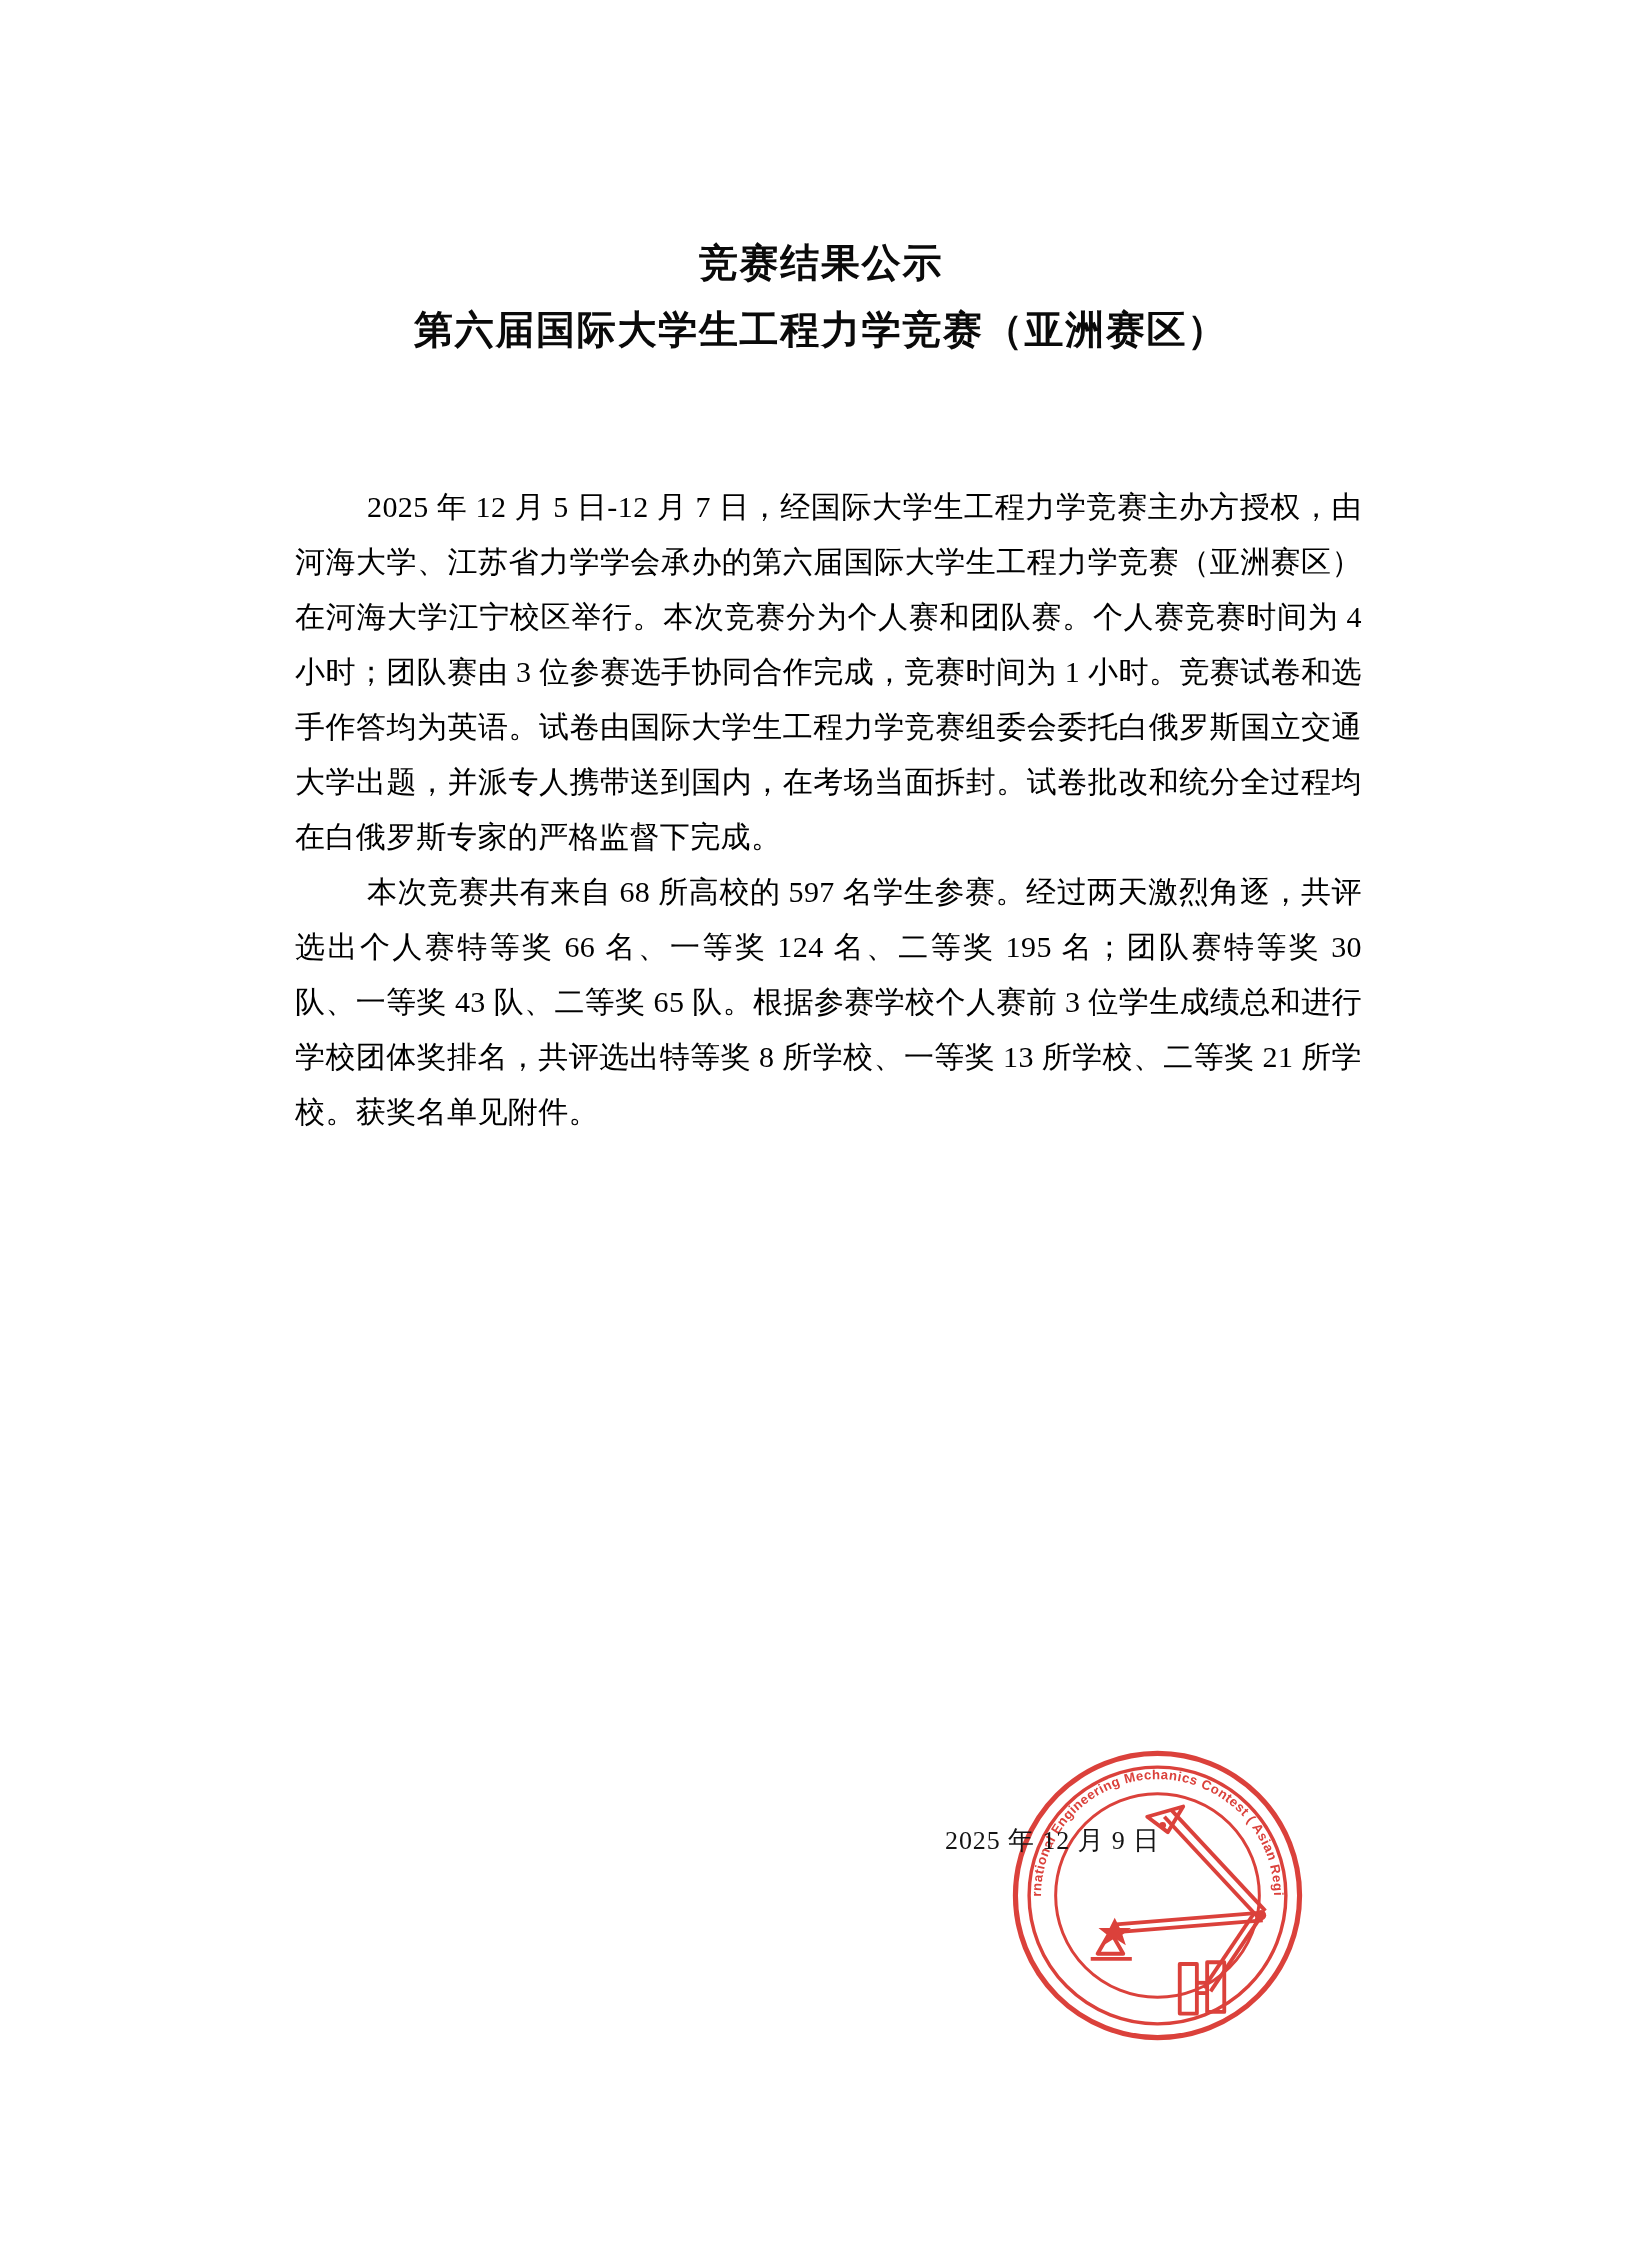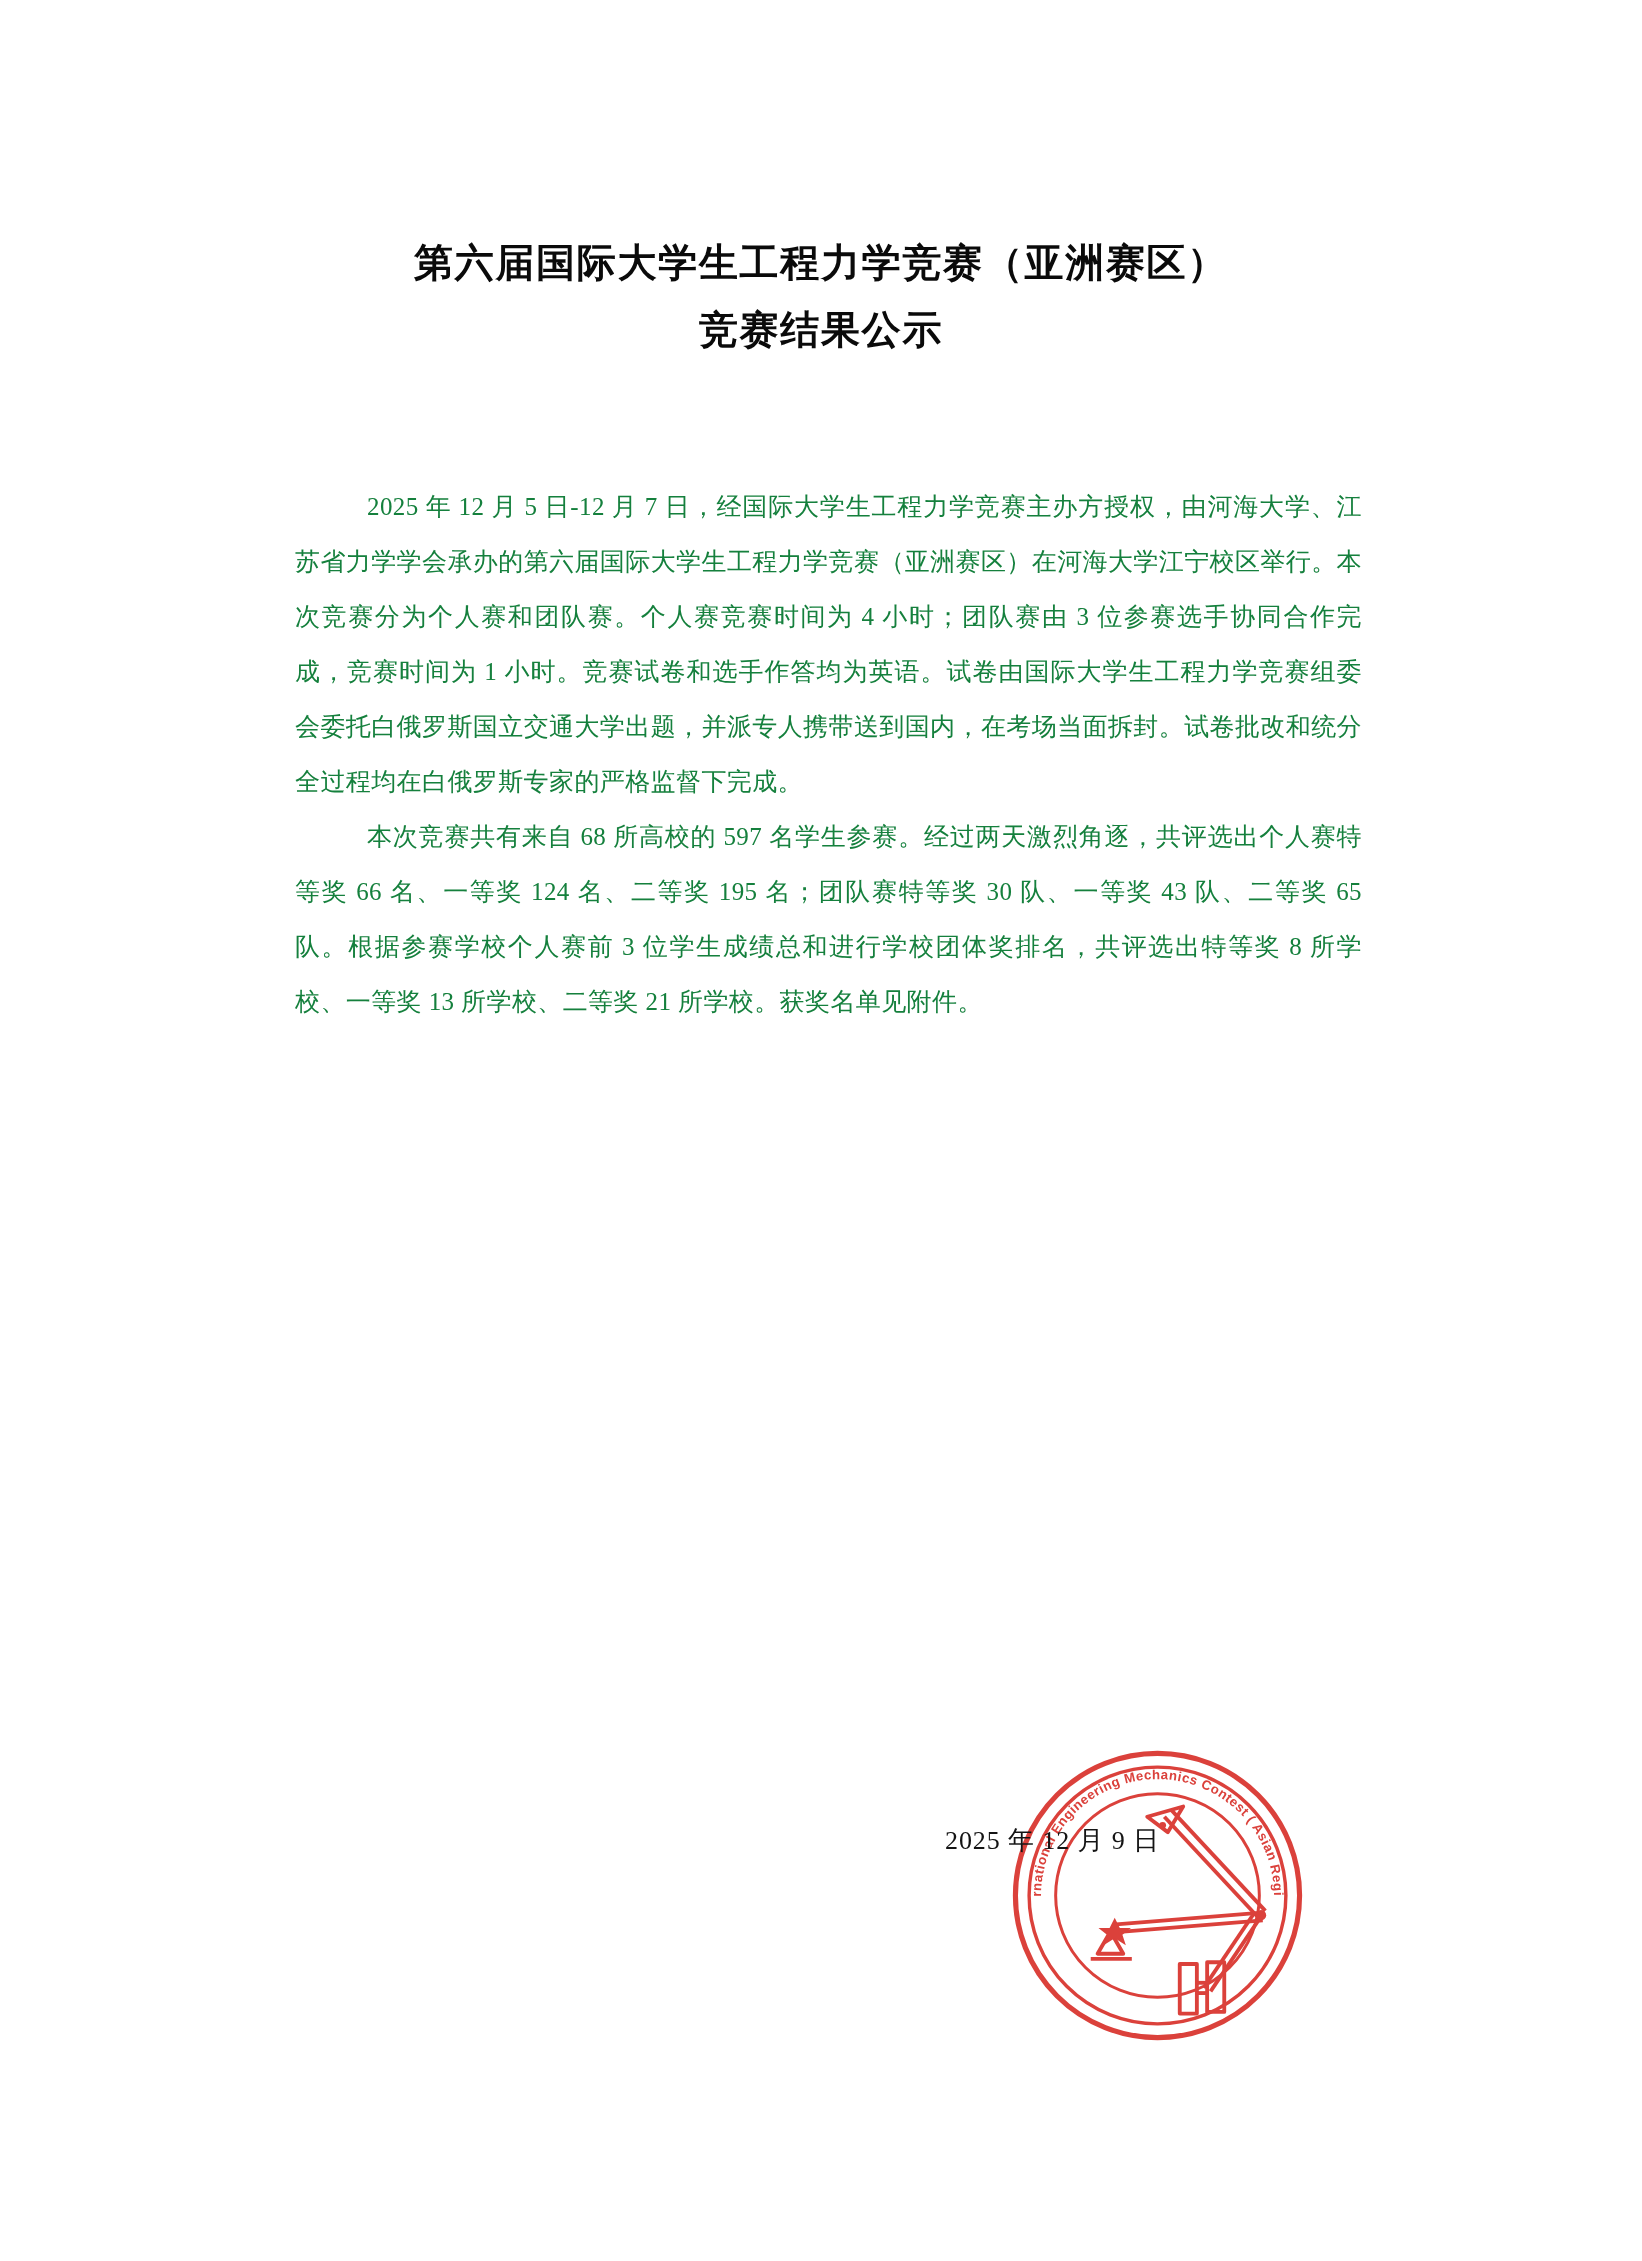--- a/index.html
+++ b/index.html
@@ -39,27 +39,27 @@
   }
 
   
   .body-block {
     position: absolute;
     left: 295px;
     top: 479px;
     width: 1067px;
   }
   .para {
-    font-size: 25px;
+    font-size: 30px;
     line-height: 55px;
     text-align: justify;
     text-align-last: left;
     text-justify: inter-character;
     letter-spacing: 0.4px;
-    color: #15803d;
+    color: #000000;
     margin: 0 0 0 0;
     text-indent: 72px;
     word-break: break-all;
   }
 
   
   .sign-block {
     position: absolute;
     left: 295px;
     top: 1813px;
@@ -102,22 +102,22 @@
     letter-spacing: 0.6px;
     fill: #d8312b;
   }
 </style>
 </head>
 <body>
 
 <div class="page">
 
   <div class="title-block">
+    <div class="title-line">竞赛结果公示</div>
     <div class="title-line">第六届国际大学生工程力学竞赛（亚洲赛区）</div>
-    <div class="title-line">竞赛结果公示</div>
   </div>
 
   <div class="body-block">
     <p class="para">2025 年 12 月 5 日-12 月 7 日，经国际大学生工程力学竞赛主办方授权，由河海大学、江苏省力学学会承办的第六届国际大学生工程力学竞赛（亚洲赛区）在河海大学江宁校区举行。本次竞赛分为个人赛和团队赛。个人赛竞赛时间为 4 小时；团队赛由 3 位参赛选手协同合作完成，竞赛时间为 1 小时。竞赛试卷和选手作答均为英语。试卷由国际大学生工程力学竞赛组委会委托白俄罗斯国立交通大学出题，并派专人携带送到国内，在考场当面拆封。试卷批改和统分全过程均在白俄罗斯专家的严格监督下完成。</p>
     <p class="para">本次竞赛共有来自 68 所高校的 597 名学生参赛。经过两天激烈角逐，共评选出个人赛特等奖 66 名、一等奖 124 名、二等奖 195 名；团队赛特等奖 30 队、一等奖 43 队、二等奖 65 队。根据参赛学校个人赛前 3 位学生成绩总和进行学校团体奖排名，共评选出特等奖 8 所学校、一等奖 13 所学校、二等奖 21 所学校。获奖名单见附件。</p>
   </div>
 
   <div class="seal">
     <svg viewBox="0 0 340 340" xmlns="http://www.w3.org/2000/svg">
       <defs>

